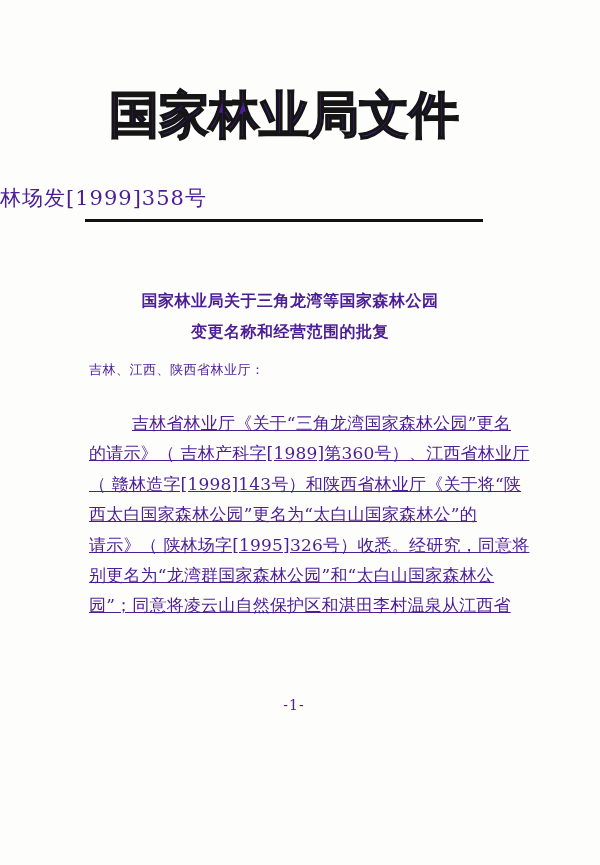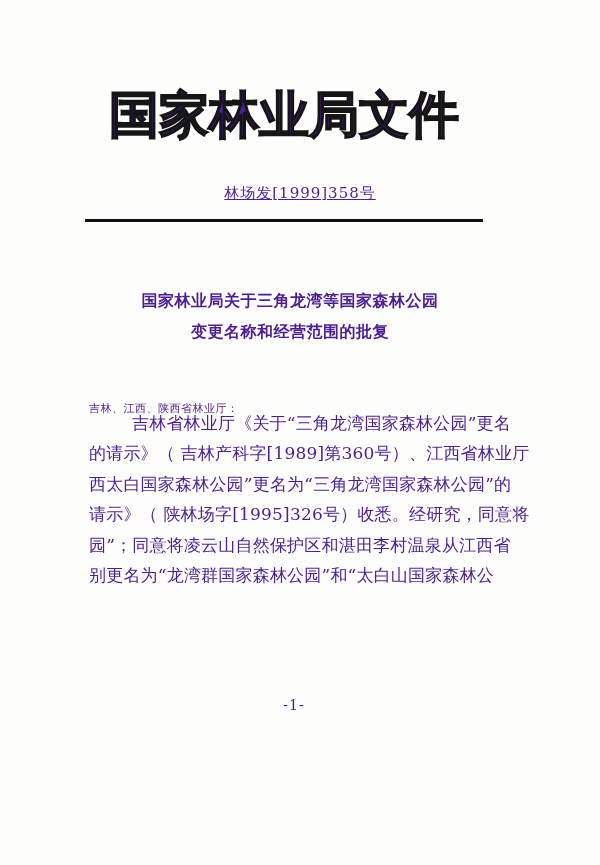--- a/index.html
+++ b/index.html
@@ -26,25 +26,24 @@
     font-weight: bold;
     letter-spacing: 0px;
     white-space: nowrap;
     -webkit-text-stroke: 1.5px #151515;
   }
   .doc-number {
     position: absolute;
     top: 184px;
     left: 0;
     width: 100%;
-    text-align: center;
-    font-size: 15px;
+    text-align: left;
+    font-size: 21px;
     letter-spacing: 1px;
     white-space: nowrap;
-    text-decoration: underline;
   }
   .header-rule {
     position: absolute;
     top: 219px;
     left: 85px;
     width: 398px;
     height: 3px;
     background: #111;
   }
   .subject {
@@ -55,34 +54,35 @@
     text-align: center;
     font-family: "DejaVu Sans", sans-serif;
     font-size: 16px;
     font-weight: bold;
     line-height: 31px;
     letter-spacing: 0.5px;
     white-space: nowrap;
   }
   .salutation {
     position: absolute;
-    top: 401px;
+    top: 361px;
     left: 89px;
-    font-size: 11px;
+    font-size: 13px;
     letter-spacing: 0.5px;
     white-space: nowrap;
   }
   .body-block {
     position: absolute;
     top: 408px;
     left: 89px;
     width: 426px;
     font-size: 17px;
     line-height: 30.4px;
     letter-spacing: 0.2px;
+    text-decoration: underline;
   }
   .body-line {
     white-space: nowrap;
   }
   .body-line.indent {
     text-indent: 43px;
   }
   .page-number {
     position: absolute;
     top: 697px;
@@ -107,21 +107,22 @@
   <div class="subject">
     <div class="subject-line">国家林业局关于三角龙湾等国家森林公园</div>
     <div class="subject-line">变更名称和经营范围的批复</div>
   </div>
 
   <div class="salutation">吉林、江西、陕西省林业厅：</div>
 
   <div class="body-block">
     <div class="body-line indent">吉林省林业厅《关于“三角龙湾国家森林公园”更名</div>
     <div class="body-line">的请示》（ 吉林产科字[1989]第360号）、江西省林业厅</div>
-    <div class="body-line">西太白国家森林公园”更名为“三角龙湾国家森林公园”的</div>
+    <div class="body-line">（ 赣林造字[1998]143号）和陕西省林业厅《关于将“陕</div>
+    <div class="body-line">西太白国家森林公园”更名为“太白山国家森林公”的</div>
     <div class="body-line">请示》（ 陕林场字[1995]326号）收悉。经研究，同意将</div>
+    <div class="body-line">别更名为“龙湾群国家森林公园”和“太白山国家森林公</div>
     <div class="body-line">园”；同意将凌云山自然保护区和湛田李村温泉从江西省</div>
-    <div class="body-line">别更名为“龙湾群国家森林公园”和“太白山国家森林公</div>
   </div>
 
   <div class="page-number">-1-</div>
 
 </div>
 
 </body></html>

